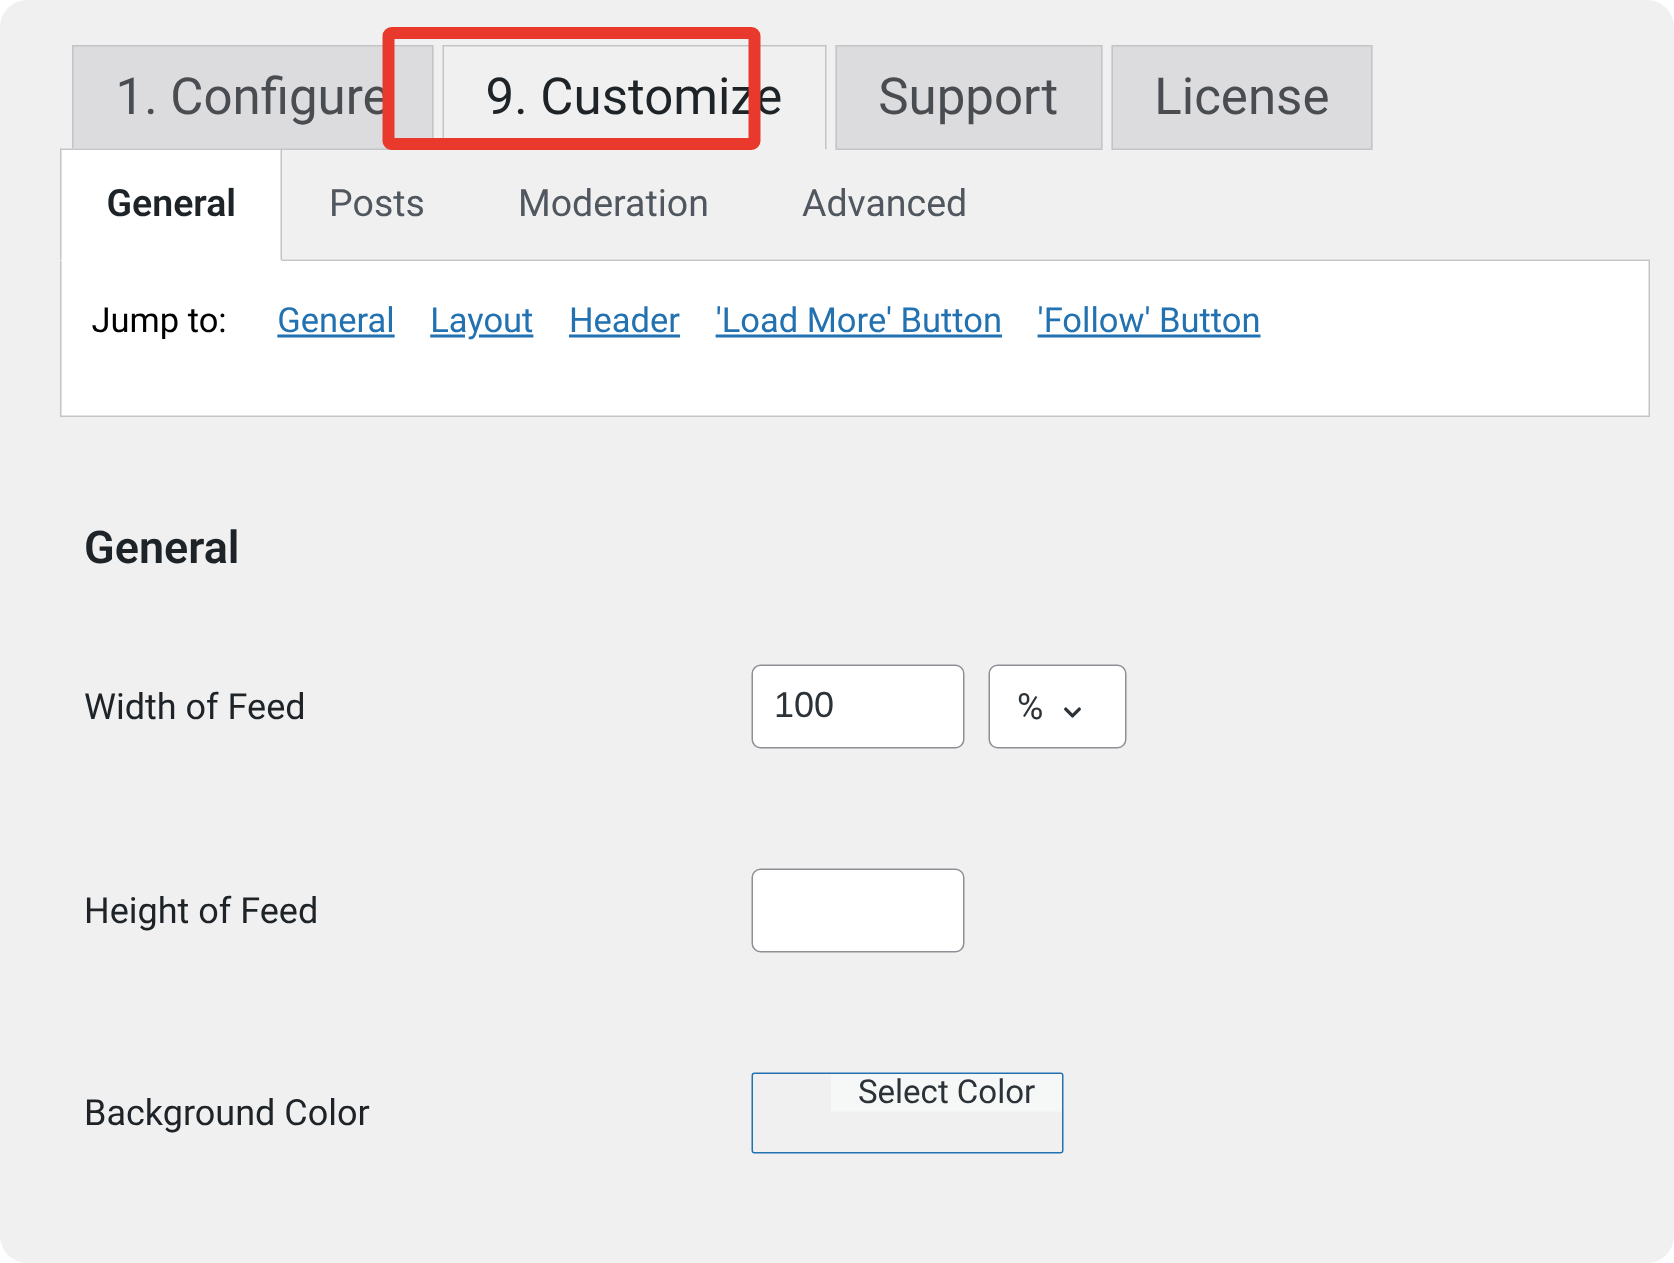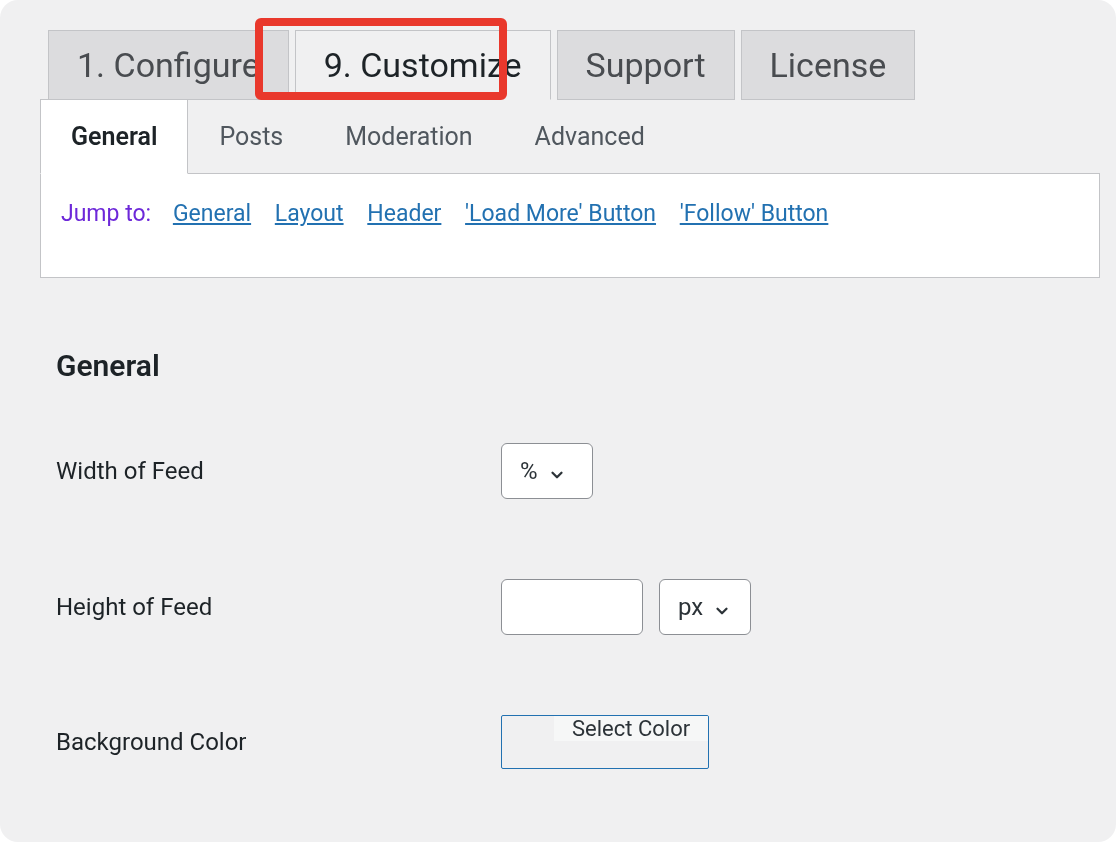--- a/index.html
+++ b/index.html
@@ -74,22 +74,22 @@
   .jump-bar {
     background: #ffffff;
     border: 1px solid #c3c4c7;
     margin-top: -1px;
     padding: 26px 20px 50px 20px;
     font-size: 23px;
     color: #1d2327;
     width: 1060px;
   }
   .jump-bar .label {
-    color: #6d28d9;
-    margin-right: 16px;
+    color: #000000;
+    margin-right: 28px;
   }
   .jump-bar a {
     color: #2271b1;
     text-decoration: underline;
     margin-right: 18px;
     cursor: pointer;
   }
   .jump-bar a:last-child { margin-right: 0; }
 
   .section {
@@ -198,43 +198,36 @@
       <a>'Follow' Button</a>
     </div>
   </div>
 
   <div class="section">
     <h2>General</h2>
 
     <div class="form-row">
       <div class="form-label">Width of Feed</div>
       <div class="controls">
+        <input type="text" class="num" value="100" style="">
         <div class="select">
           <span>%</span>
           <span class="chevron">
             <svg viewBox="0 0 24 24" fill="none" stroke="#2c3338" stroke-width="3" stroke-linecap="round" stroke-linejoin="round">
                 <polyline points="6 9 12 15 18 9"></polyline>
               </svg>
           </span>
         </div>
       </div>
     </div>
 
     <div class="form-row">
       <div class="form-label">Height of Feed</div>
       <div class="controls">
         <input type="text" class="num" value="" style="">
-        <div class="select">
-          <span>px</span>
-          <span class="chevron">
-            <svg viewBox="0 0 24 24" fill="none" stroke="#2c3338" stroke-width="3" stroke-linecap="round" stroke-linejoin="round">
-                <polyline points="6 9 12 15 18 9"></polyline>
-              </svg>
-          </span>
-        </div>
       </div>
     </div>
 
     <div class="form-row">
       <div class="form-label">Background Color</div>
       <div class="controls">
         <div class="color-picker">
           <div class="color-swatch"></div>
           <div class="color-label">Select Color</div>
         </div>

